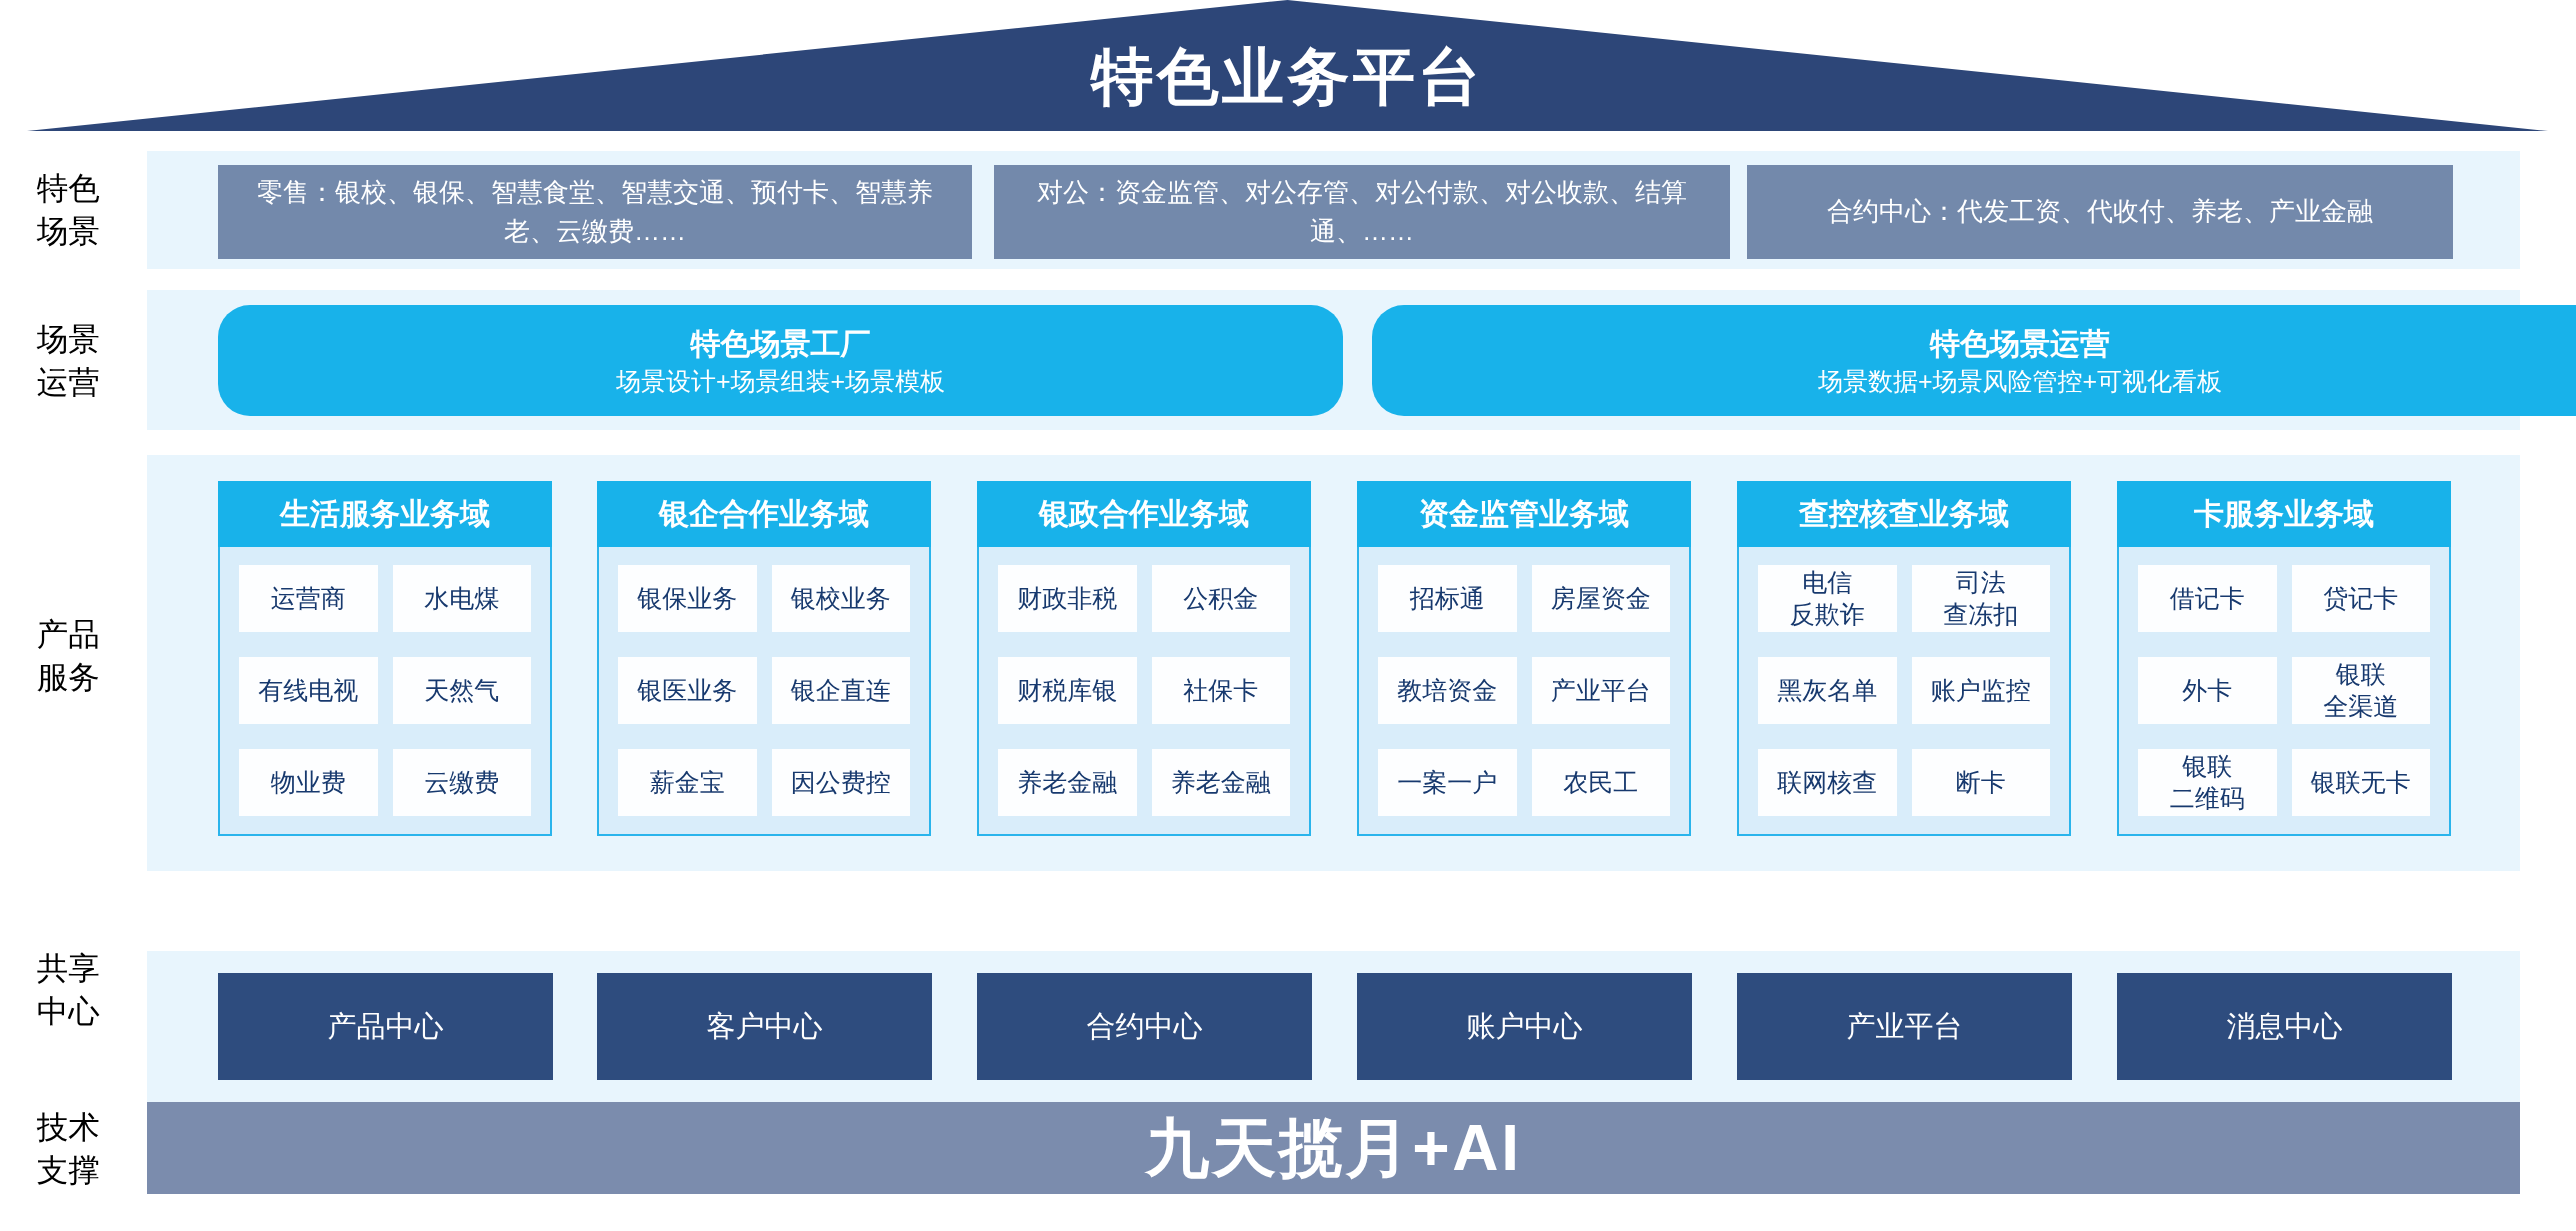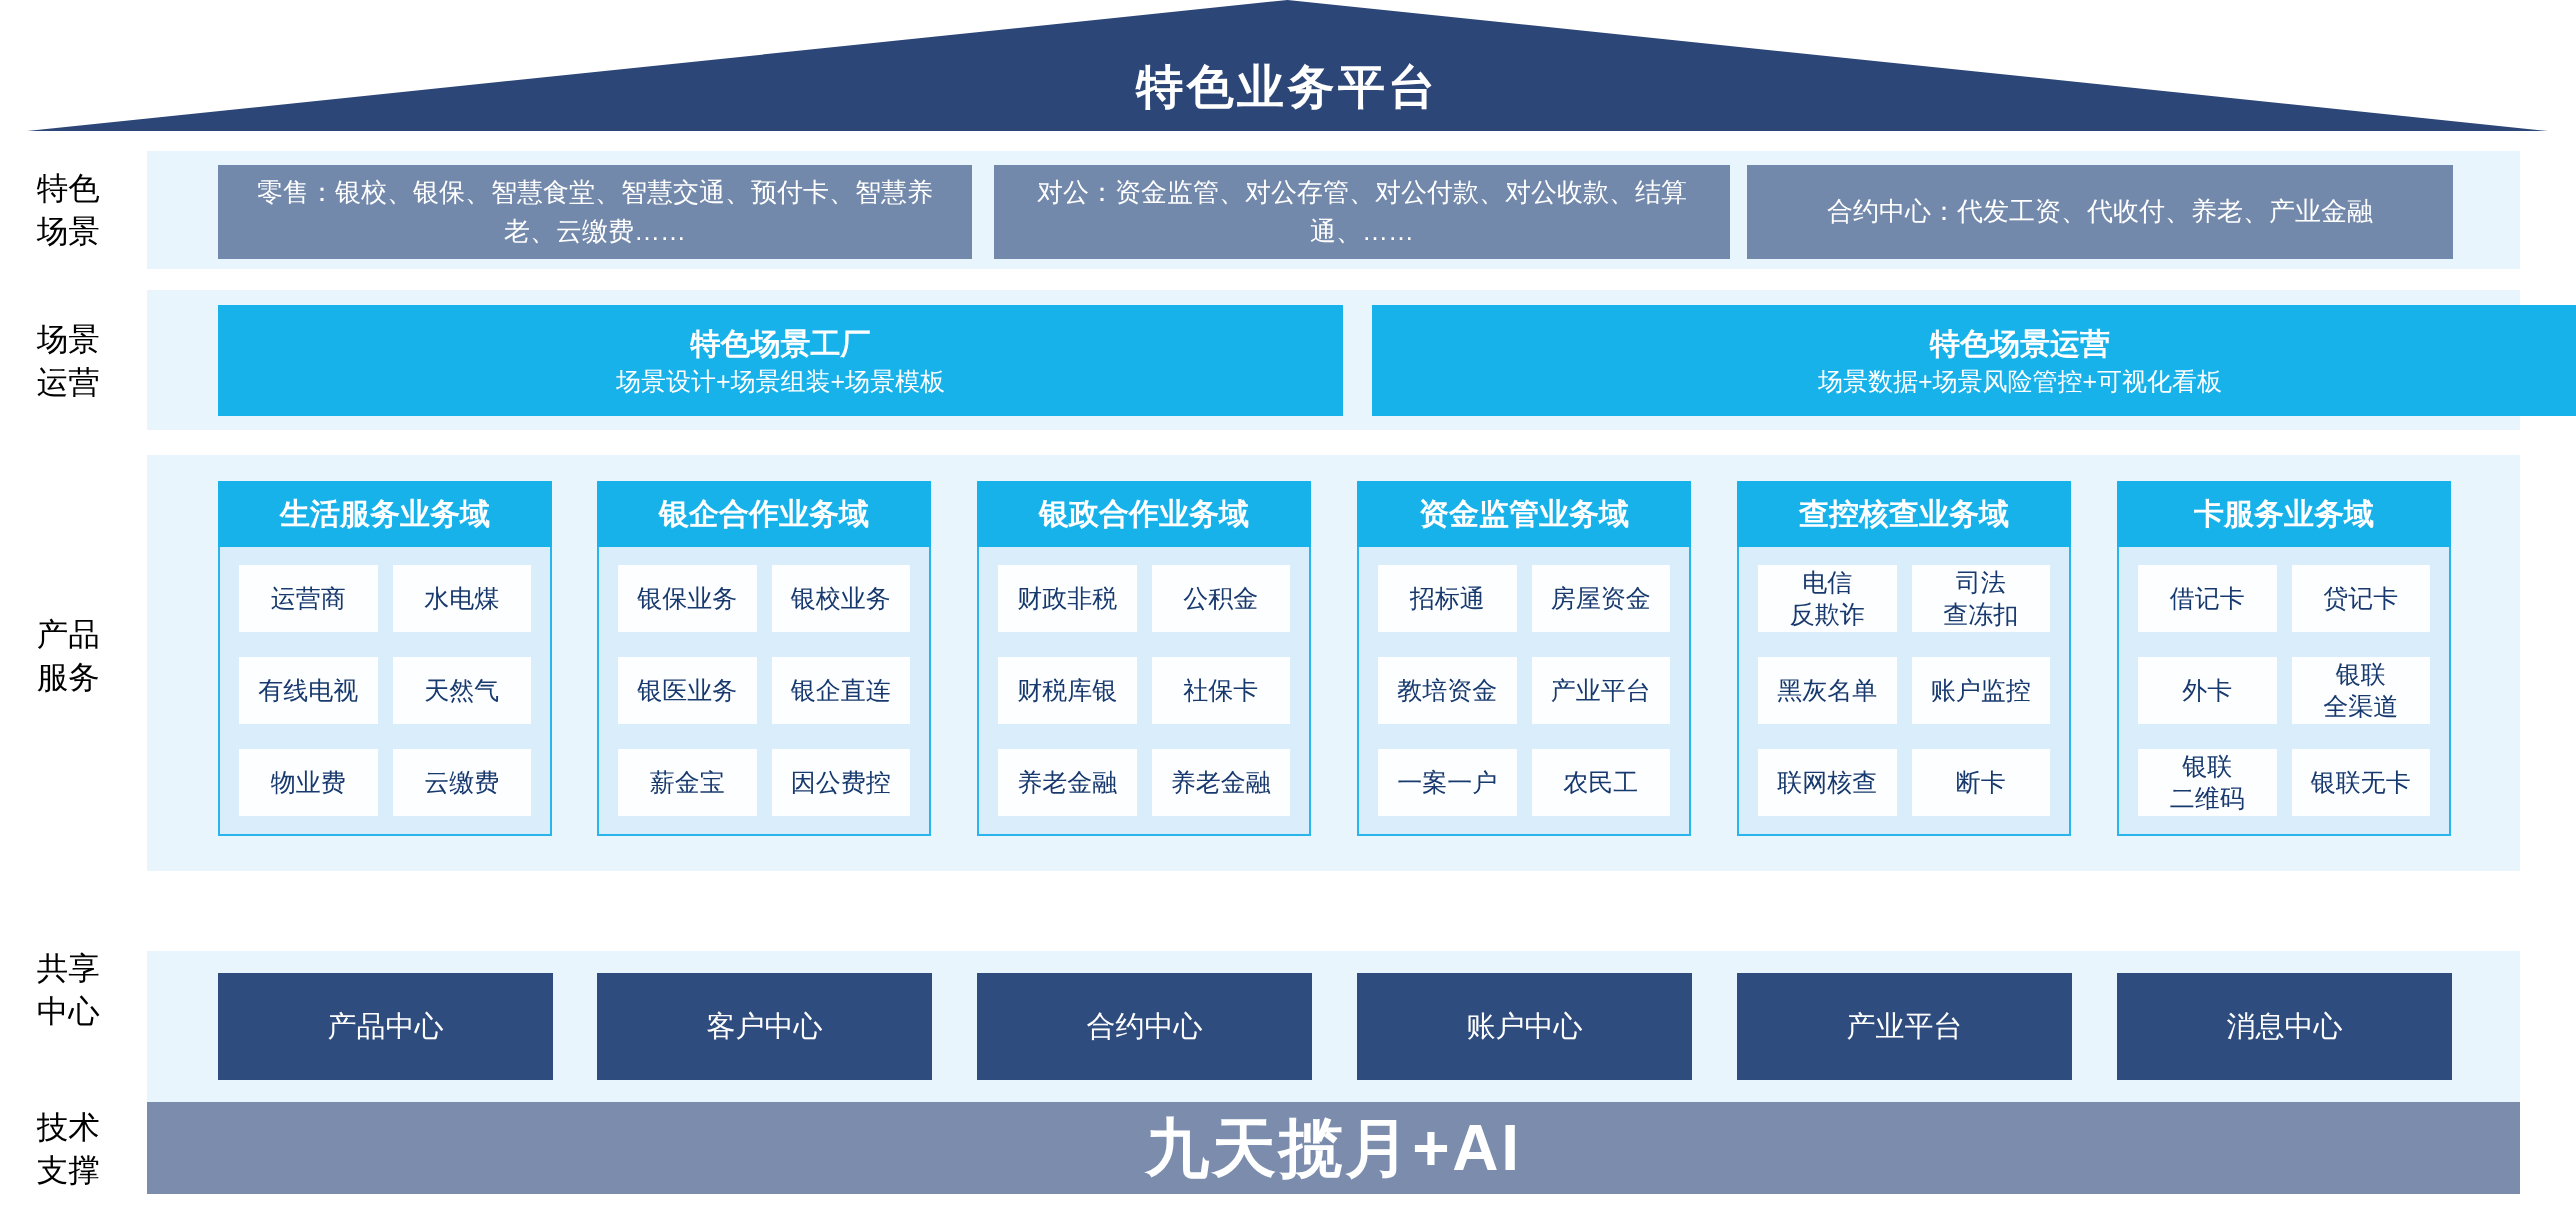--- a/index.html
+++ b/index.html
@@ -11,21 +11,21 @@
     overflow:hidden;
   }
   
   .roof{
     position:absolute;left:27px;top:0;width:2521px;height:131px;
     background:var(--roof,#2d4678);
     clip-path:polygon(50% 0, 100% 100%, 0 100%);
     display:flex;align-items:flex-end;justify-content:center;
   }
   .roof-title{
-    color:#ffffff;font-size:47px;font-weight:bold;letter-spacing:3.4px;
+    color:#ffffff;font-size:62px;font-weight:bold;letter-spacing:3.4px;
     padding-bottom:12.3px;
   }
   
   .side-label{
     position:absolute;left:6.8px;width:123px;
     text-align:center;color:#000000;
     font-size:31.5px;line-height:1.35;white-space:pre-line;
   }
   
   .band{
@@ -47,20 +47,21 @@
   .scene-box.b0{left:71px;width:754px;}
   .scene-box.b1{left:847px;width:736px;}
   .scene-box.b2{left:1600px;width:706px;}
   
   .op-box{
     position:absolute;top:15px;height:111px;
     background:var(--cyan,#18b2ea);
     color:#ffffff;display:flex;flex-direction:column;
     align-items:center;justify-content:center;gap:0;
     text-align:center;
+    border-radius:32px;
   }
   .op-box.b0{left:71px;width:1125px;}
   .op-box.b1{left:1225px;width:1296px;text-align:center;}
   .op-title{font-size:30px;font-weight:bold;}
   .op-sub{font-size:25px;}
   
   .prod-col{position:absolute;top:26px;width:334px;}
   .prod-col.c0{left:71px;}  .prod-col.c1{left:450px;}
   .prod-col.c2{left:830px;} .prod-col.c3{left:1210px;}
   .prod-col.c4{left:1590px;} .prod-col.c5{left:1970px;}

